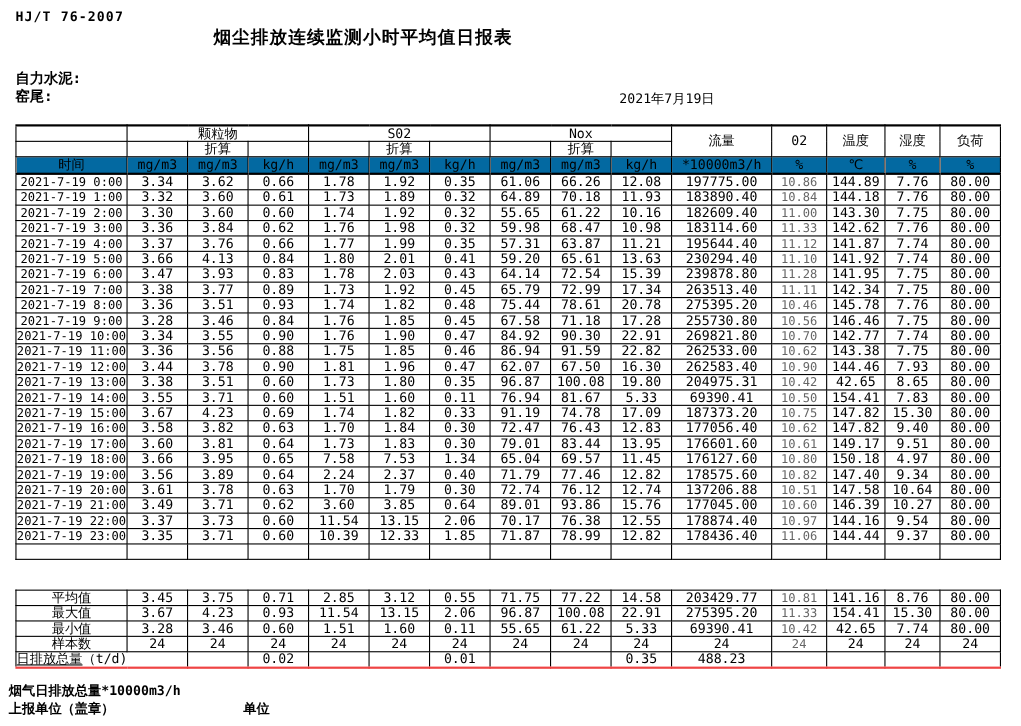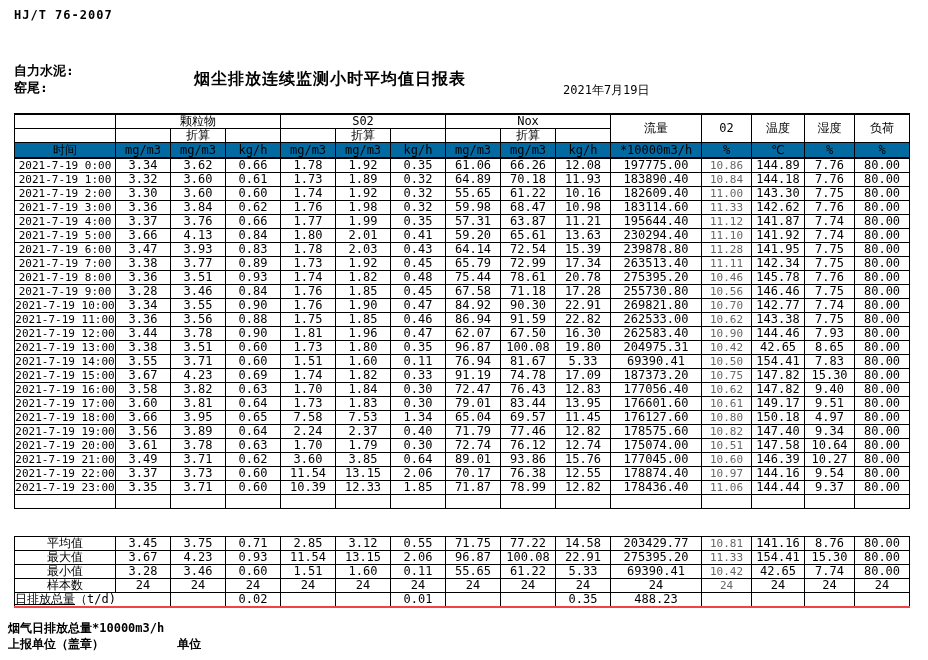--- a/index.html
+++ b/index.html
@@ -2,39 +2,39 @@
 <html><head>
 <meta charset="utf-8">
 <style>
   html,body{margin:0;padding:0;background:#fff;}
   body{
     width:928px;height:660px;position:relative;
     font-family:"DejaVu Sans Mono","DejaVu Sans",sans-serif;
     color:#000;
   }
   .std-code{position:absolute;left:14px;top:8px;font-size:12px;font-weight:bold;letter-spacing:1px;text-align:center;}
-  .report-title{position:absolute;left:0;top:24px;width:660px;text-align:center;font-size:16px;font-weight:bold;letter-spacing:1px;margin-top:45px;}
+  .report-title{position:absolute;left:0;top:24px;width:660px;text-align:center;font-size:16px;font-weight:bold;letter-spacing:1px;}
   .company{position:absolute;left:14px;top:62px;font-size:13px;font-weight:bold;}
   .location{position:absolute;left:14px;top:79px;font-size:13px;font-weight:bold;}
   .report-date{position:absolute;left:563px;top:82px;font-size:12px;}
 
   .tbl{border-collapse:collapse;table-layout:fixed;width:731px;font-size:12px;}
   .tbl td{border:1px solid #000;text-align:center;padding:0;height:13px;line-height:13px;
           overflow:hidden;white-space:nowrap;}
   #tableA{position:absolute;left:14px;top:113px;border-top:2px solid #000;}
   #tableB{position:absolute;left:14px;top:536px;border-bottom:2px solid #ef4444;}
   .unit-row td{background:#0369a1;border-bottom:2px solid #000;height:14px;}
   .hdr td{height:13px;}
   .c-time{font-size:11px;}
   .c-o2{color:#666;font-size:11px;}
   .c-label{font-weight:normal;}
   .c-total-label{text-align:left !important;}
   .c-total-label .u{text-decoration:underline;}
   .footer{position:absolute;left:8px;top:620px;font-size:12px;font-weight:bold;line-height:16px;}
-  .footer .unit-word{display:inline-block;margin-left:66px;}
+  .footer .unit-word{display:inline-block;margin-left:110px;}
 </style>
 </head>
 <body>
 
 <div class="std-code">HJ/T  76-2007</div>
 <div class="report-title">烟尘排放连续监测小时平均值日报表</div>
 <div class="company">自力水泥:</div>
 <div class="location">窑尾:</div>
 <div class="report-date">2021年7月19日</div>
 
@@ -443,21 +443,21 @@
         <td class="c-time">2021-7-19 20:00</td>
         <td>3.61</td>
         <td>3.78</td>
         <td>0.63</td>
         <td>1.70</td>
         <td>1.79</td>
         <td>0.30</td>
         <td>72.74</td>
         <td>76.12</td>
         <td>12.74</td>
-        <td>175074.00</td>
+        <td>137206.88</td>
         <td class="c-o2">10.51</td>
         <td>147.58</td>
         <td>10.64</td>
         <td>80.00</td>
       </tr>
       <tr>
         <td class="c-time">2021-7-19 21:00</td>
         <td>3.49</td>
         <td>3.71</td>
         <td>0.62</td>

